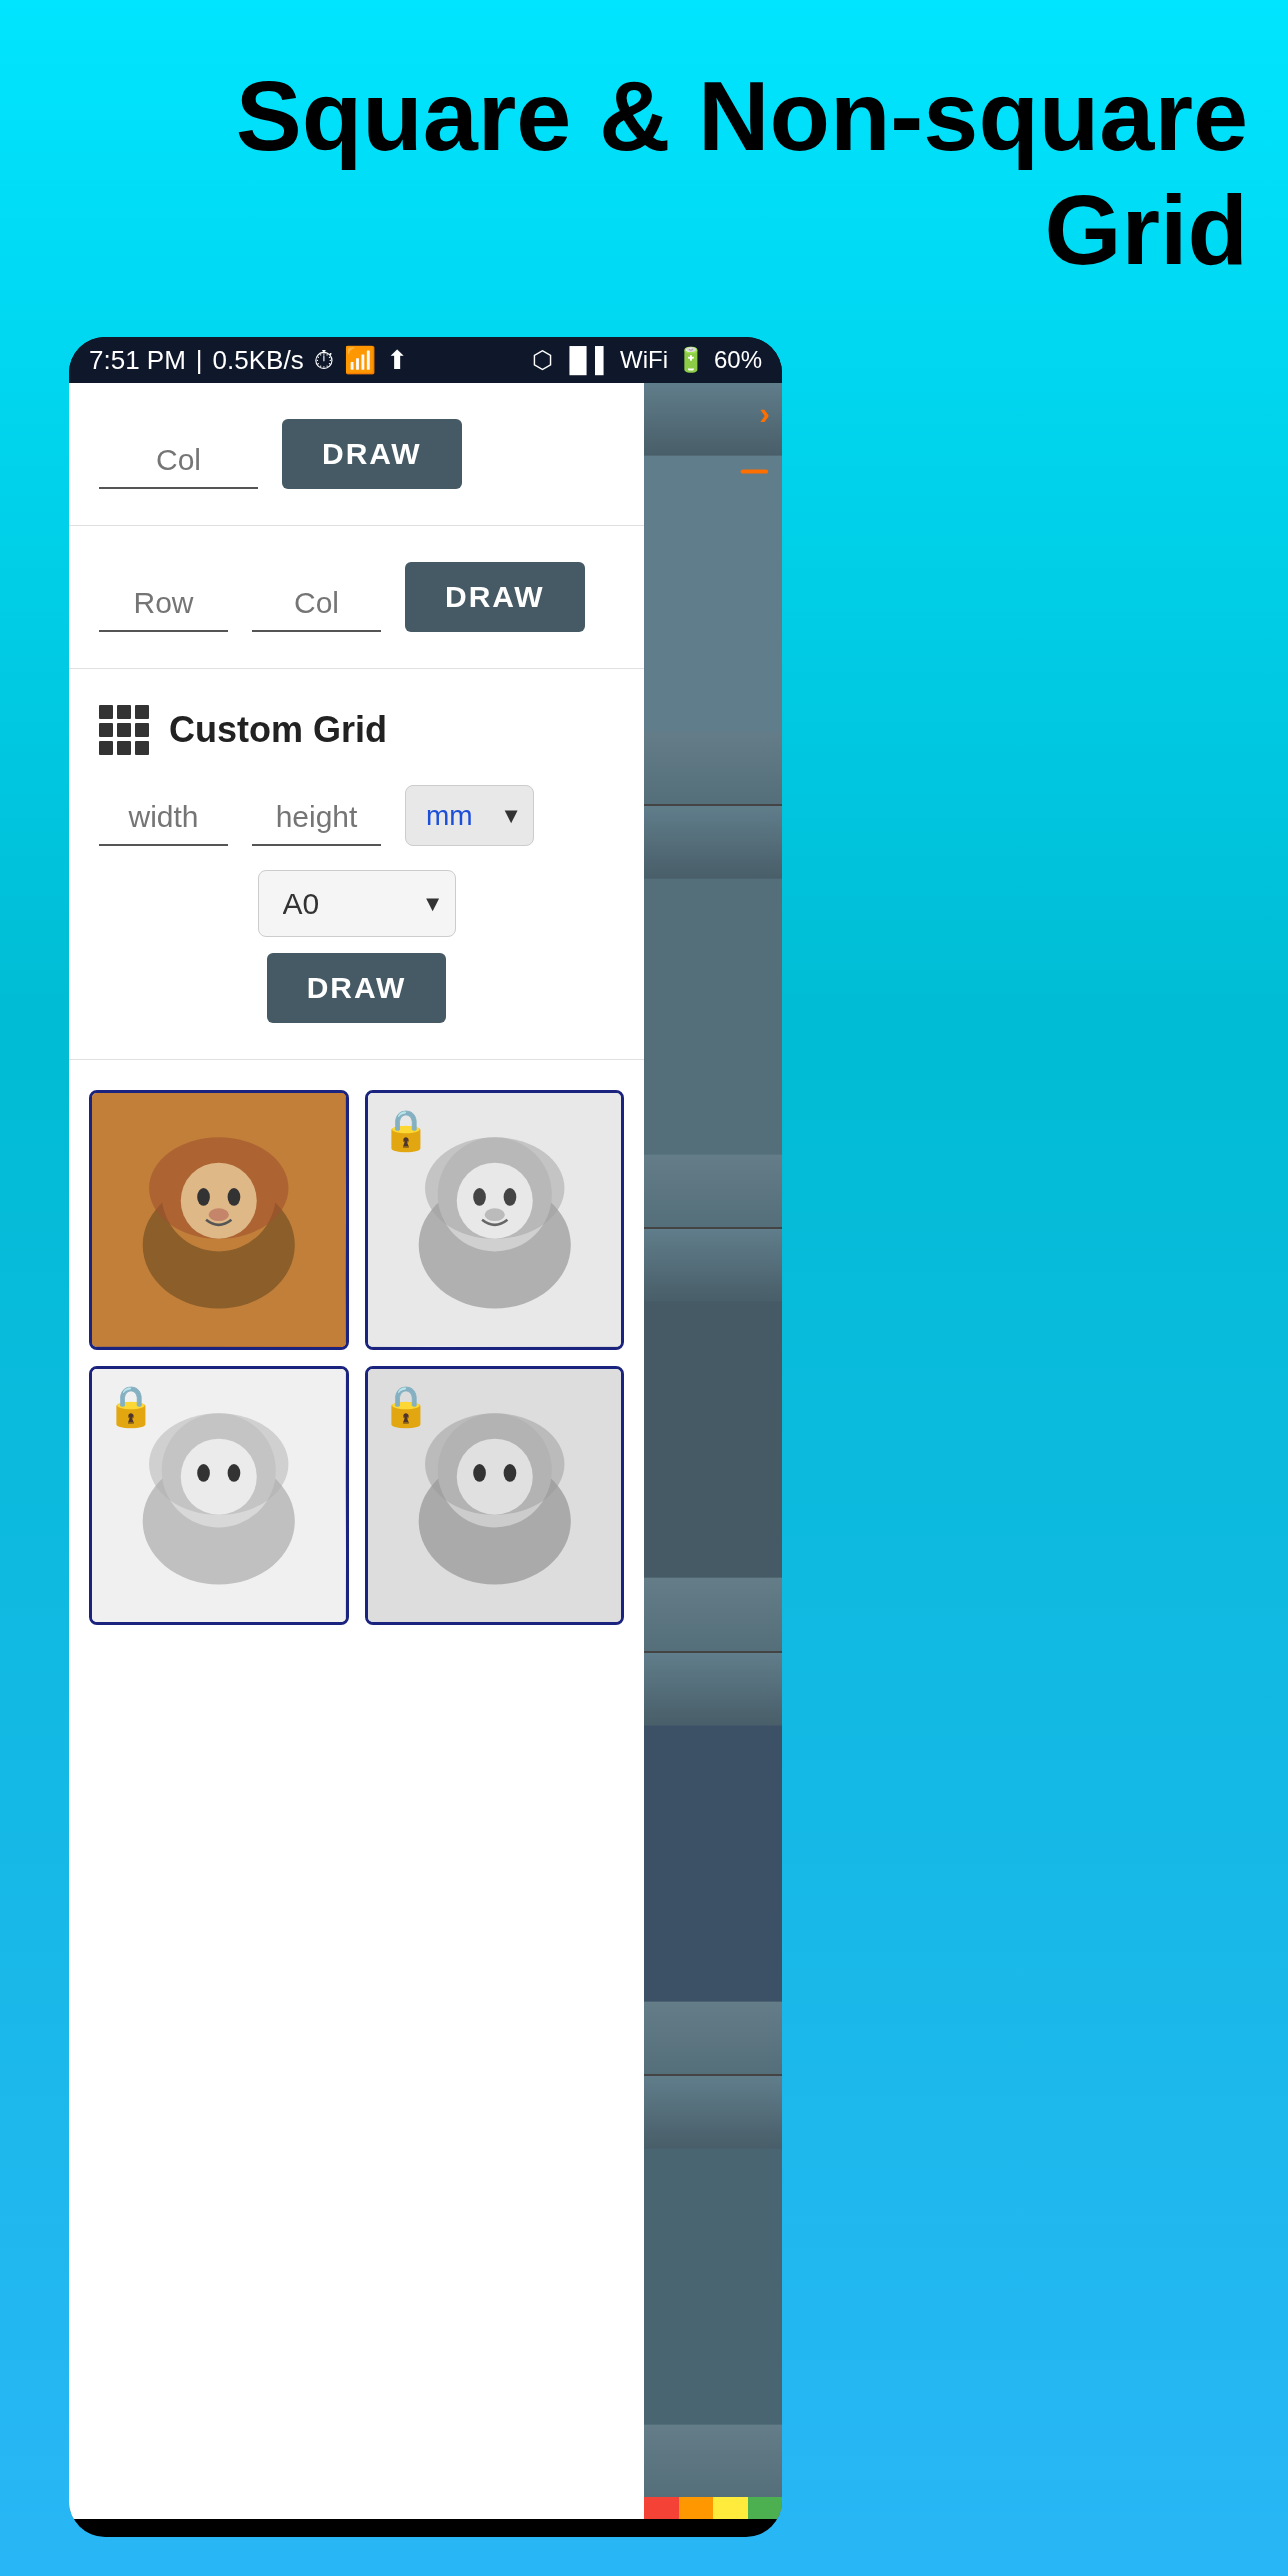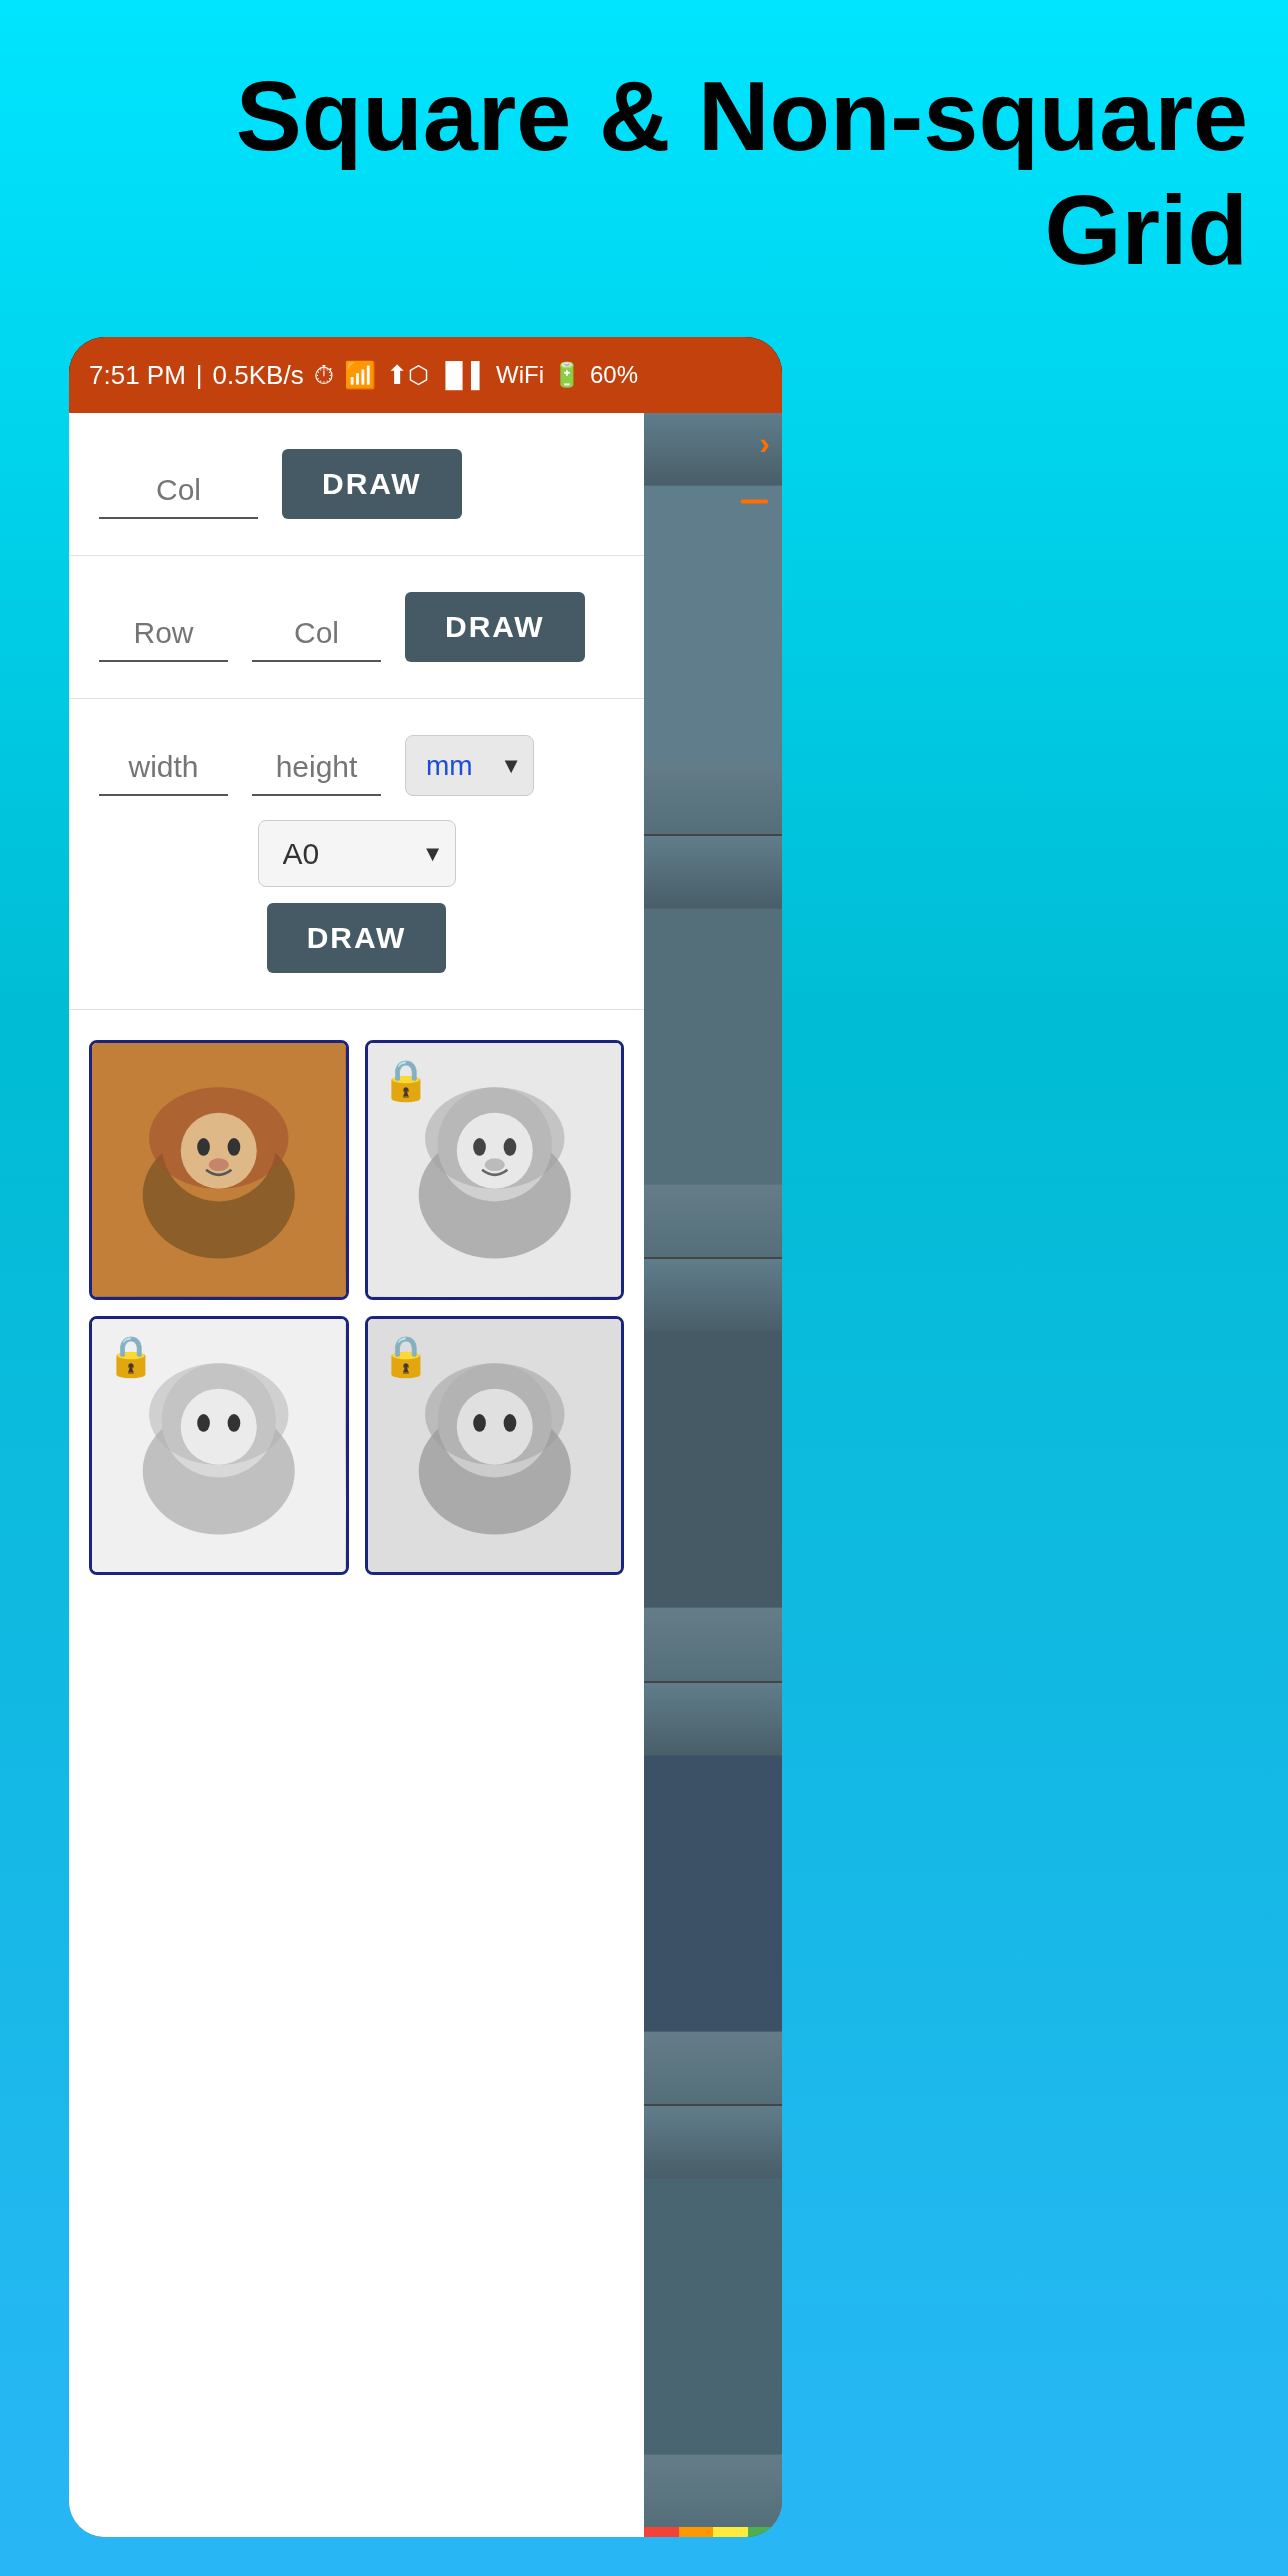--- a/index.html
+++ b/index.html
@@ -32,24 +32,25 @@
       width: 713px;
       height: 2200px;
       background: #000;
       border-radius: 36px;
       overflow: hidden;
     }
 
     
     .status-bar {
       width: 100%;
-      height: 76px;
-      background: #c2410c;
-      display: flex;
-      align-items: center;
+      height: 46px;
+      background: #0f172a;
+      display: flex;
+      align-items: center;
+      justify-content: space-between;
       padding: 0 20px;
       color: #fff;
       font-size: 26px;
     }
     .status-left { display: flex; align-items: center; gap: 10px; }
     .status-right { display: flex; align-items: center; gap: 8px; font-size: 24px; }
 
     
     .app-content {
       width: 100%;
@@ -305,20 +306,34 @@
 
       <div class="section">
         <div class="input-row">
           <input class="text-input" type="text" style="width: 129px;" placeholder="Row">
           <input class="text-input" type="text" style="width: 129px;" placeholder="Col">
           <button class="draw-btn">DRAW</button>
         </div>
       </div>
 
       <div class="section">
+        <div class="section-header">
+          <div class="grid-icon">
+            <div class="grid-cell"></div>
+              <div class="grid-cell"></div>
+              <div class="grid-cell"></div>
+            <div class="grid-cell"></div>
+              <div class="grid-cell"></div>
+              <div class="grid-cell"></div>
+            <div class="grid-cell"></div>
+              <div class="grid-cell"></div>
+              <div class="grid-cell"></div>
+          </div>
+          <span class="section-title">Custom Grid</span>
+        </div>
         <div class="input-row">
           <input class="text-input" type="text" style="width: 129px;" placeholder="width">
           <input class="text-input" type="text" style="width: 129px;" placeholder="height">
           <div class="unit-select-container">
             <select class="unit-select">
               <option>mm</option>
               <option>cm</option>
               <option>inch</option>
             </select>
             <span class="select-arrow">▼</span>

